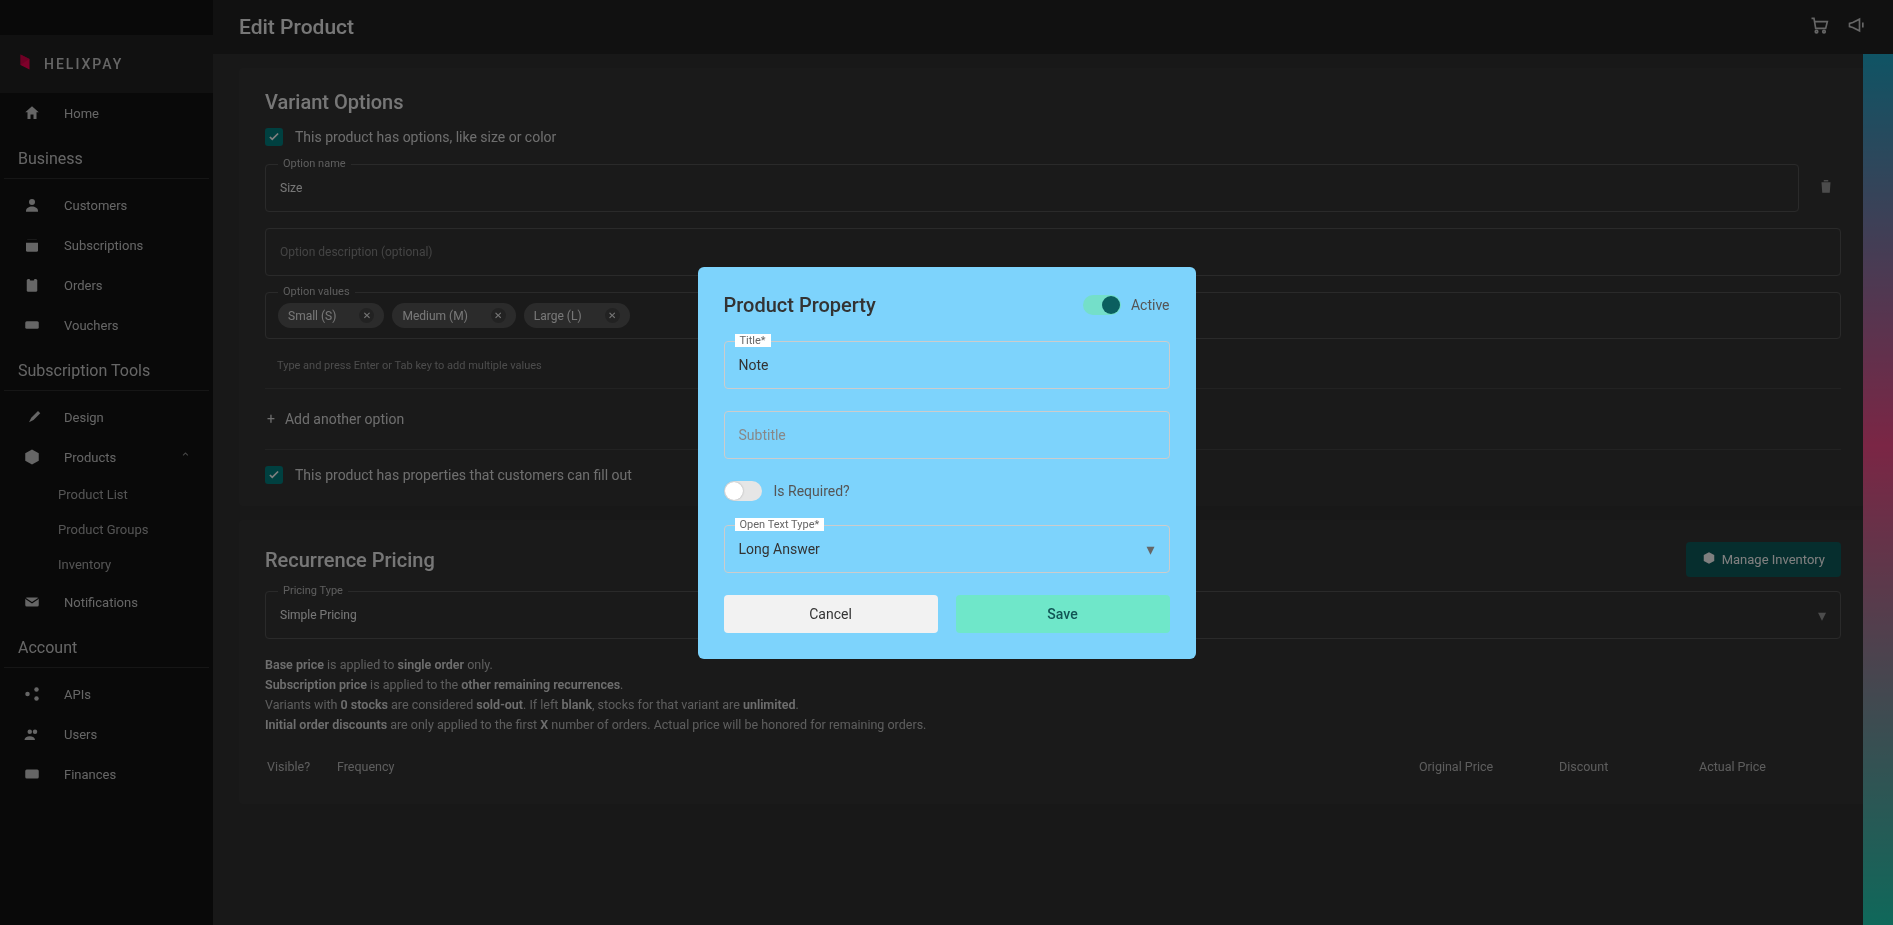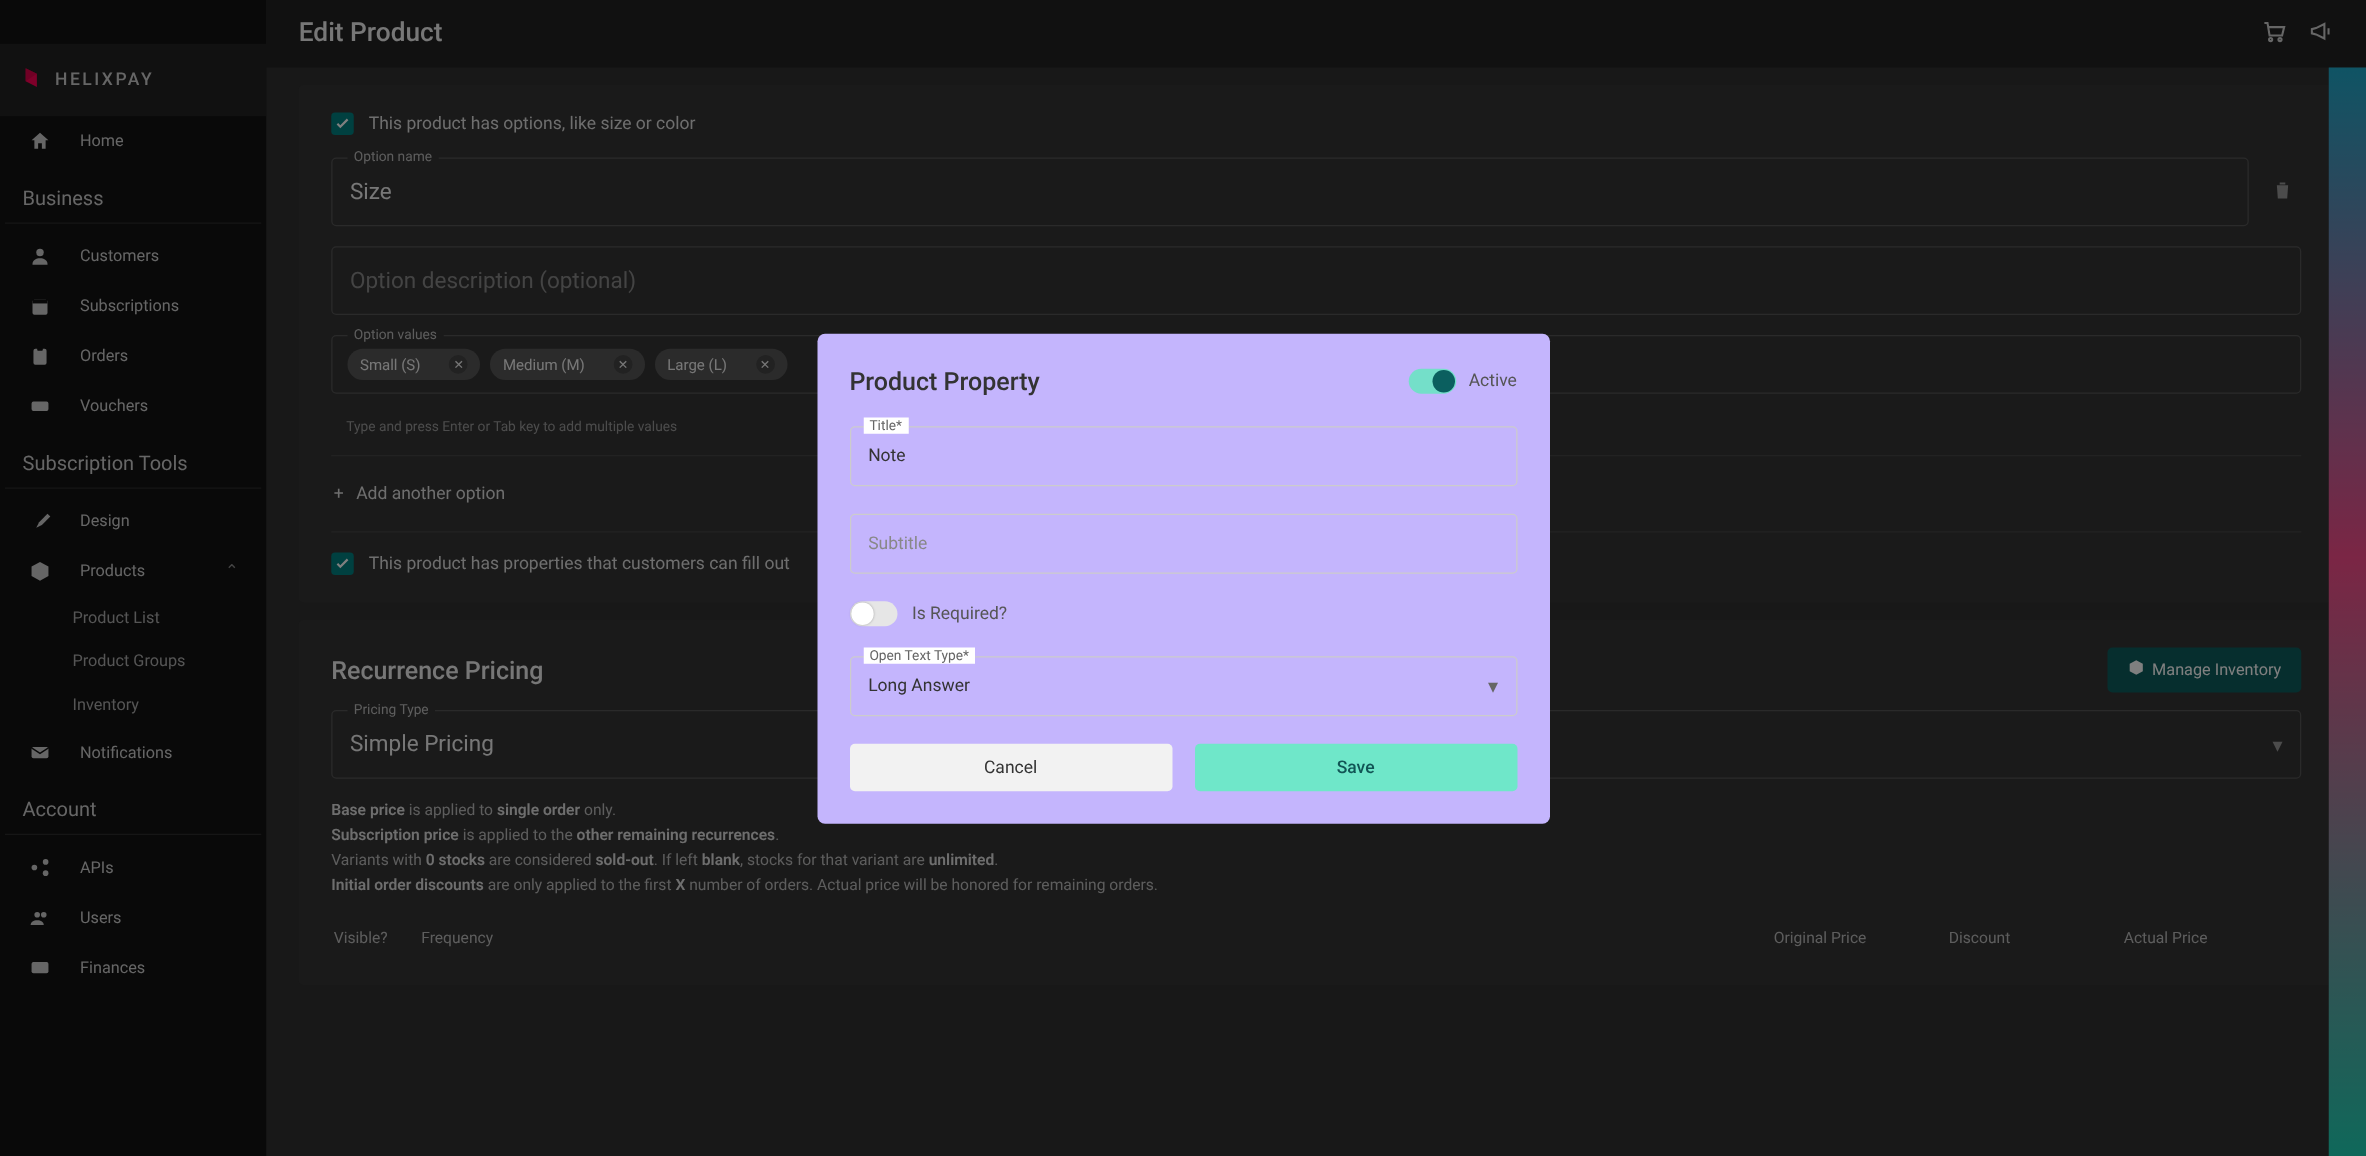--- a/index.html
+++ b/index.html
@@ -21,41 +21,41 @@
 .page-title { font-size: 21px; font-weight: 500; color: #eee; }
 .topbar-right { margin-left: auto; display: flex; gap: 18px; color: #ccc; }
 .content { flex: 1; overflow-y: auto; padding: 0; }
 .card { margin: 14px 26px; background: #353535; border-radius: 4px; padding: 22px 26px; }
 .section-title { font-size: 20px; color: #eee; margin-bottom: 14px; font-weight: 500; }
 .checkrow { display: flex; align-items: center; gap: 12px; margin-bottom: 18px; }
 .checkbox { width: 18px; height: 18px; background: #008080; border-radius: 3px; display: flex; align-items: center; justify-content: center; }
 .check-label { color: #ddd; font-size: 14px; }
 .field-wrap { position: relative; border: 1px solid #555; border-radius: 4px; margin-bottom: 16px; }
 .field-wrap .label { position: absolute; top: -8px; left: 12px; background: #353535; padding: 0 5px; font-size: 11px; color: #bbb; }
-.field-wrap .input { width: 100%; background: transparent; border: none; padding: 16px 14px; color: #eee; font-size: 18px; outline: none; }
+.field-wrap .input { width: 100%; background: transparent; border: none; padding: 16px 14px; color: #eee; font-size: 12px; outline: none; }
 .field-row { display: flex; gap: 12px; align-items: center; }
 .field-row .field-wrap { flex: 1; margin-bottom: 0; }
 .trash-icon { color: #888; cursor: pointer; padding: 6px; }
 .chips { display: flex; gap: 8px; padding: 10px 12px; }
 .chip { background: #575757; border-radius: 14px; padding: 5px 10px; display: flex; align-items: center; gap: 23px; font-size: 12px; color: #eee; }
 .chip .x { background: #444; border-radius: 50%; width: 15px; height: 15px; display: flex; align-items: center; justify-content: center; font-size: 10px; cursor: pointer; }
 .hint { color: #999; font-size: 11px; padding: 4px 12px 0; }
 .divider { border-top: 1px solid #444; margin: 16px 0; }
 .add-option { display: flex; align-items: center; gap: 10px; color: #ddd; font-size: 14px; cursor: pointer; padding: 6px 2px; }
 .section-head-row { display: flex; align-items: center; justify-content: space-between; margin-bottom: 14px; }
 .btn-primary { background: #0d5c5c; color: #fff; border: none; border-radius: 4px; padding: 9px 16px; font-size: 13px; cursor: pointer; display: flex; align-items: center; gap: 6px; }
 .note-block { color: #bbb; font-size: 12.5px; line-height: 1.6; margin-bottom: 16px; }
 .note-block b { color: #ddd; font-weight: 600; }
 .table-header { display: flex; color: #bbb; font-size: 12.5px; padding: 8px 2px; }
 .table-header > div { flex: 1; }
 .table-header > div:nth-child(1) { flex: 0 0 70px; }
 .table-header > div:nth-child(3), .table-header > div:nth-child(4), .table-header > div:nth-child(5) { flex: 0 0 140px; text-align: left; }
 .right-decor { position: fixed; right: 0; top: 54px; bottom: 0; width: 30px; background: linear-gradient(180deg, #1fa8c9 0%, #f64c8a 45%, #1fd1b5 100%); }
 .overlay { position: fixed; inset: 0; background: rgba(0,0,0,0.5); display: flex; align-items: center; justify-content: center; z-index: 100; }
-.modal { background: #c4b5fd; border-radius: 6px; width: 586px; padding: 26px 26px; color: #222; }
+.modal { background: #7dd3fc; border-radius: 6px; width: 498px; padding: 26px 26px; color: #222; }
 .modal-head { display: flex; align-items: center; justify-content: space-between; margin-bottom: 24px; }
 .modal-title { font-size: 20px; font-weight: 500; color: #333; }
 .switch-wrap { display: flex; align-items: center; gap: 10px; }
 .switch { width: 38px; height: 20px; background: #74dfc9; border-radius: 10px; position: relative; cursor: pointer; }
 .switch.off { background: #e6e6e6; }
 .switch .knob { position: absolute; width: 18px; height: 18px; border-radius: 50%; background: #0b5f5f; top: 1px; right: 1px; }
 .switch.off .knob { background: #fff; left: 1px; right: auto; box-shadow: 0 0 2px rgba(0,0,0,0.3); }
 .switch-label { font-size: 14px; color: #555; }
 .m-field { position: relative; border: 1px solid #ccc; border-radius: 4px; margin-bottom: 22px; }
 .m-field .m-label { position: absolute; top: -8px; left: 10px; background: #fff; padding: 0 5px; font-size: 11px; color: #666; }
@@ -205,20 +205,21 @@
             </svg></span>
         <span><svg viewBox="0 0 24 24" width="20" height="20" fill="none" stroke="#ccc" stroke-width="2">
               <path d="M3 10v4l4 1 8 4V5l-8 4-4 1z"></path>
               <path d="M19 9v6"></path>
             </svg></span>
       </div>
     </div>
 
     <div class="content">
       <div class="card">
+        <div class="section-title">Variant Options</div>
         <div class="checkrow">
           <span class="checkbox">
               <svg viewBox="0 0 24 24" width="14" height="14" fill="none" stroke="#fff" stroke-width="3">
                 <path d="M5 12l4 4 10-10"></path>
               </svg>
             </span>
           <span class="check-label">This product has options, like size or color</span>
         </div>
         <div class="field-row" style="margin-bottom:16px;">
           <div class="field-wrap">

